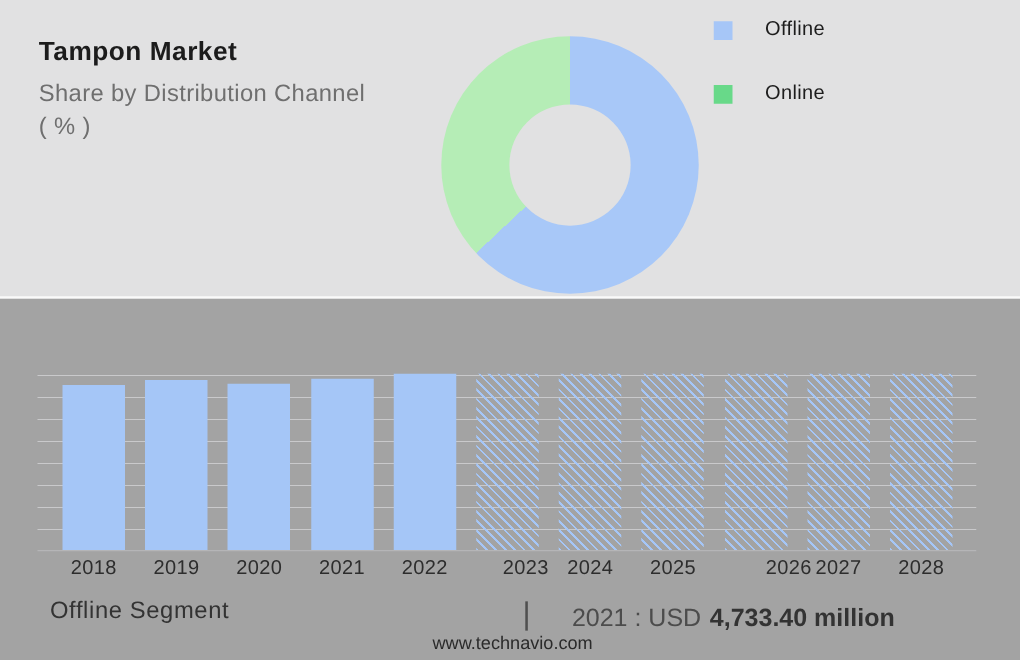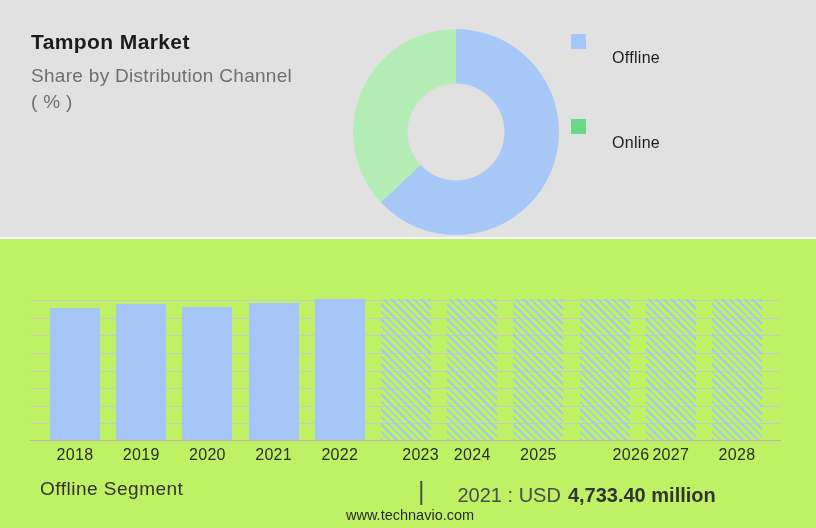--- a/index.html
+++ b/index.html
@@ -37,33 +37,33 @@
     transform: translate(-50%, -50%);
     background: #e1e1e2;
   }
 
   .legend {
     position: absolute; left: 571px; top: 15px;
     display: flex; flex-direction: column; row-gap: 33px;
   }
   .legend-row { display: flex; align-items: center; }
   .legend-swatch { width: 15px; height: 15px; margin-right: 26px; }
-  .legend-label { font-size: 16px; color: #1d1d1d; letter-spacing: 0.3px; margin-top: 34px; }
+  .legend-label { font-size: 16px; color: #1d1d1d; letter-spacing: 0.3px; }
 
   
   .section-divider {
     position: absolute; left: 0; top: 237px;
     width: 816px; height: 2px; background: #fafafa;
   }
 
   
   .bottom-section {
     position: absolute; left: 0; top: 239px;
     width: 816px; height: 289px;
-    background: #bef264;
+    background: #a3a3a3;
   }
   .plot {
     position: absolute; left: 30px; top: 61px;
     width: 751px; height: 141px;
     border-bottom: 1px solid #b5b5b7;
     background: repeating-linear-gradient(
       to bottom,
       #c9c9cb 0px, #c9c9cb 1px,
       transparent 1px, transparent 17.625px
     );

